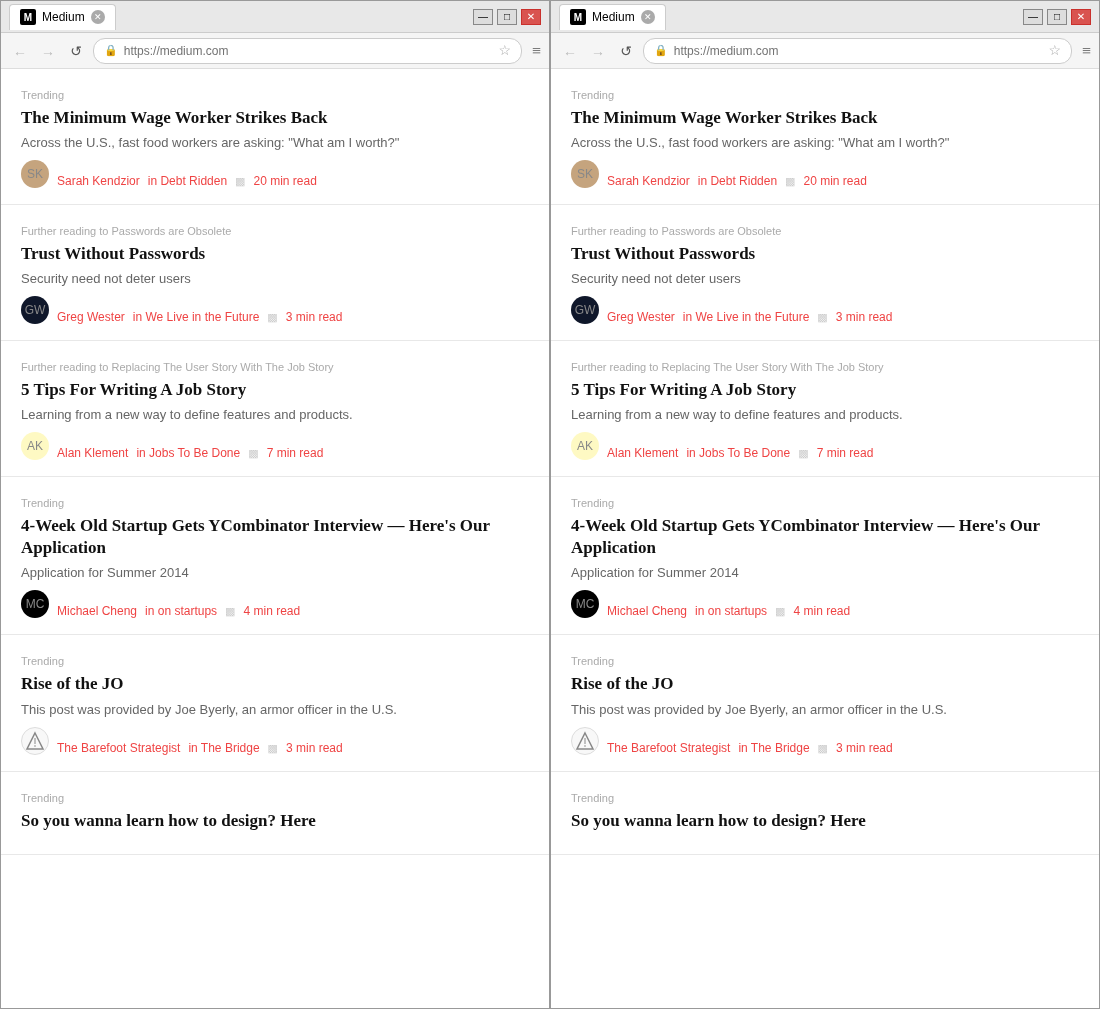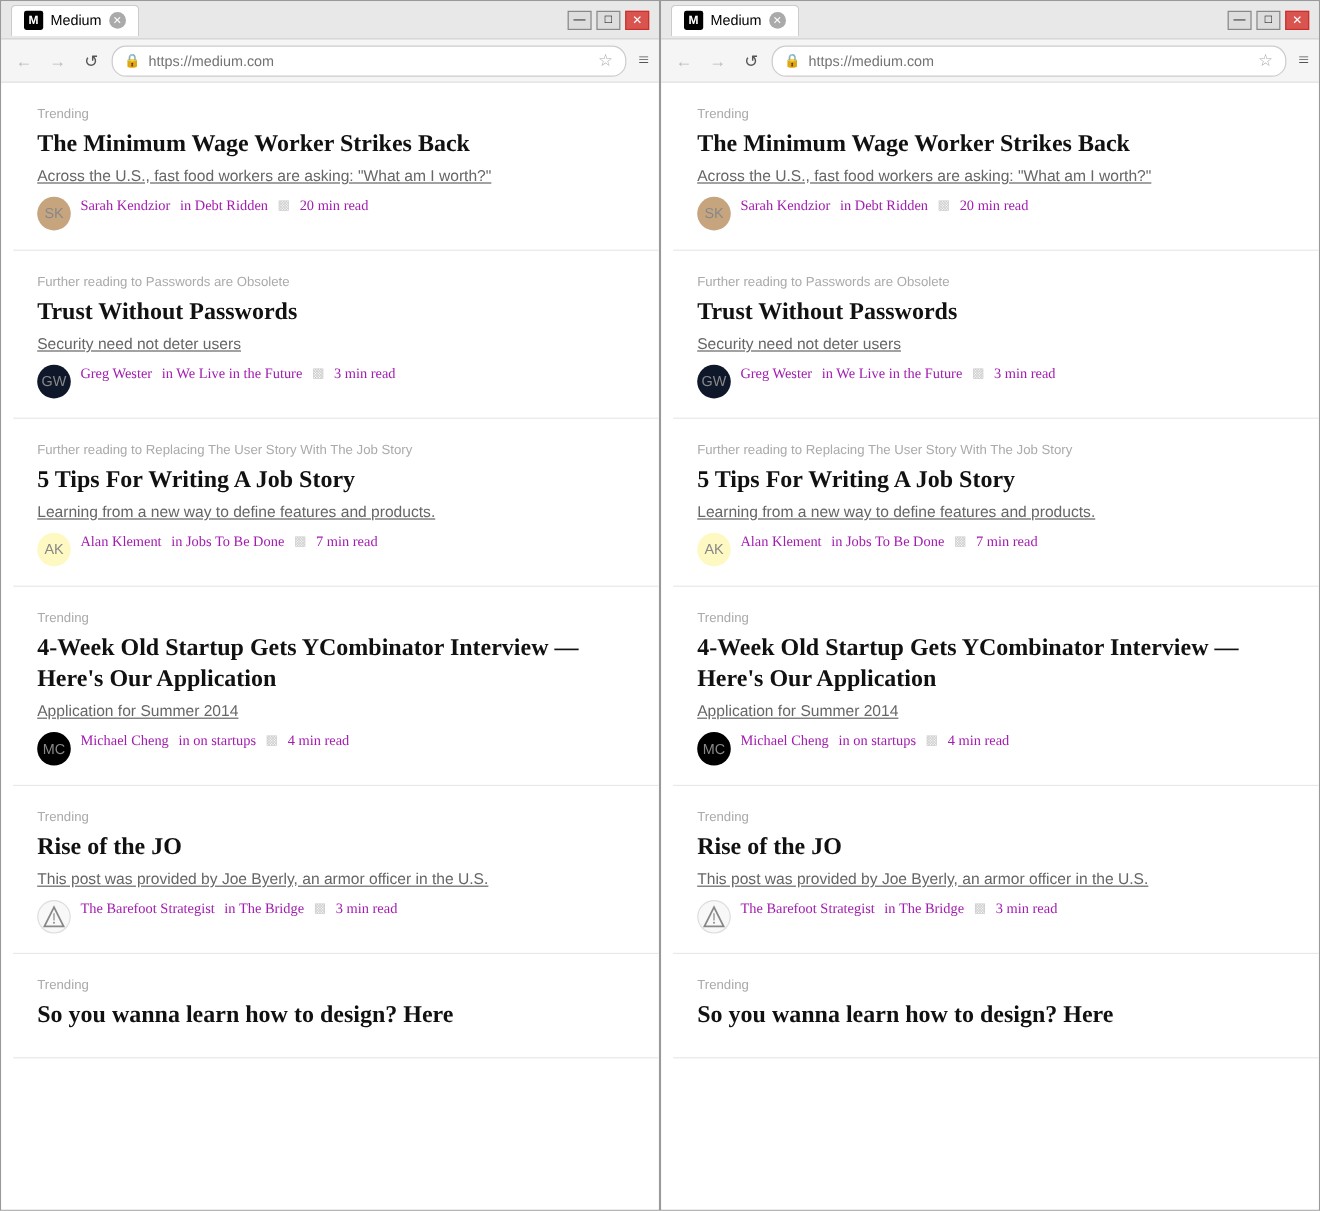--- a/index.html
+++ b/index.html
@@ -176,50 +176,48 @@
       background: #f1f1f1;
     }
     .page-content::-webkit-scrollbar-thumb {
       background: #bbb;
       border-radius: 2px;
     }
 
     .article-item {
       padding: 20px 20px 16px;
       border-bottom: 1px solid #e8e8e8;
-      margin-left: 10px;
     }
 
     .article-label {
       font-size: 11px;
       color: #aaa;
       font-family: sans-serif;
       margin-bottom: 6px;
     }
 
     .article-title {
-      font-size: 20px;
+      font-size: 17px;
       font-weight: bold;
       color: #111;
       line-height: 1.3;
       margin-bottom: 6px;
       font-family: 'Georgia', serif;
     }
 
     .article-subtitle {
       font-size: 13px;
       color: #666;
       margin-bottom: 10px;
       font-family: sans-serif;
-      text-decoration: underline;
     }
 
     .article-meta {
       display: flex;
-      align-items: flex-start;
+      align-items: flex-end;
       gap: 8px;
     }
 
     .author-avatar {
       width: 28px;
       height: 28px;
       border-radius: 50%;
       overflow: hidden;
       flex-shrink: 0;
       background: #ddd;
@@ -231,22 +229,22 @@
       display: flex;
       align-items: center;
       justify-content: center;
       font-size: 12px;
       color: #888;
       font-family: sans-serif;
     }
 
     .meta-text {
       font-size: 12px;
-      color: #a21caf;
-      font-family: Liberation Serif, serif;
+      color: #ef4444;
+      font-family: Liberation Sans, sans-serif;
     }
 
     .bookmark-icon {
       font-size: 11px;
       color: #ccc;
     }
 
     
     .avatar-sarah { background: #c5a47e; }
     .avatar-greg { background: #0f172a; }

